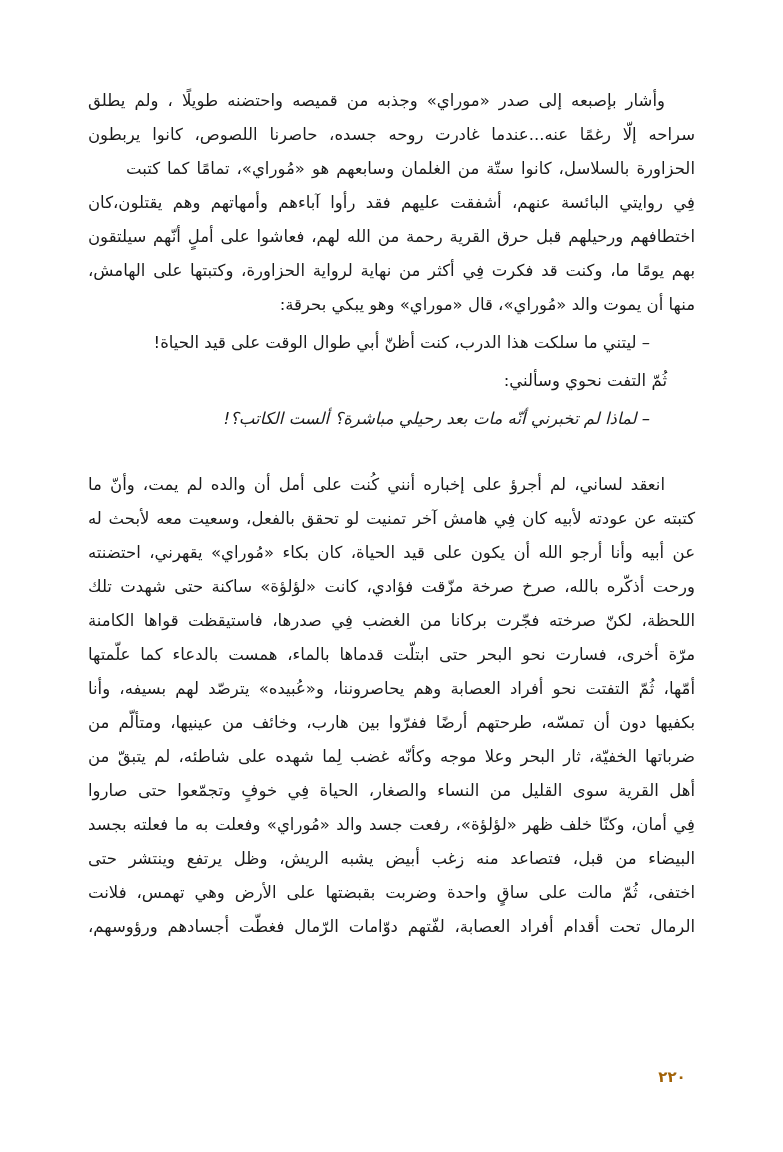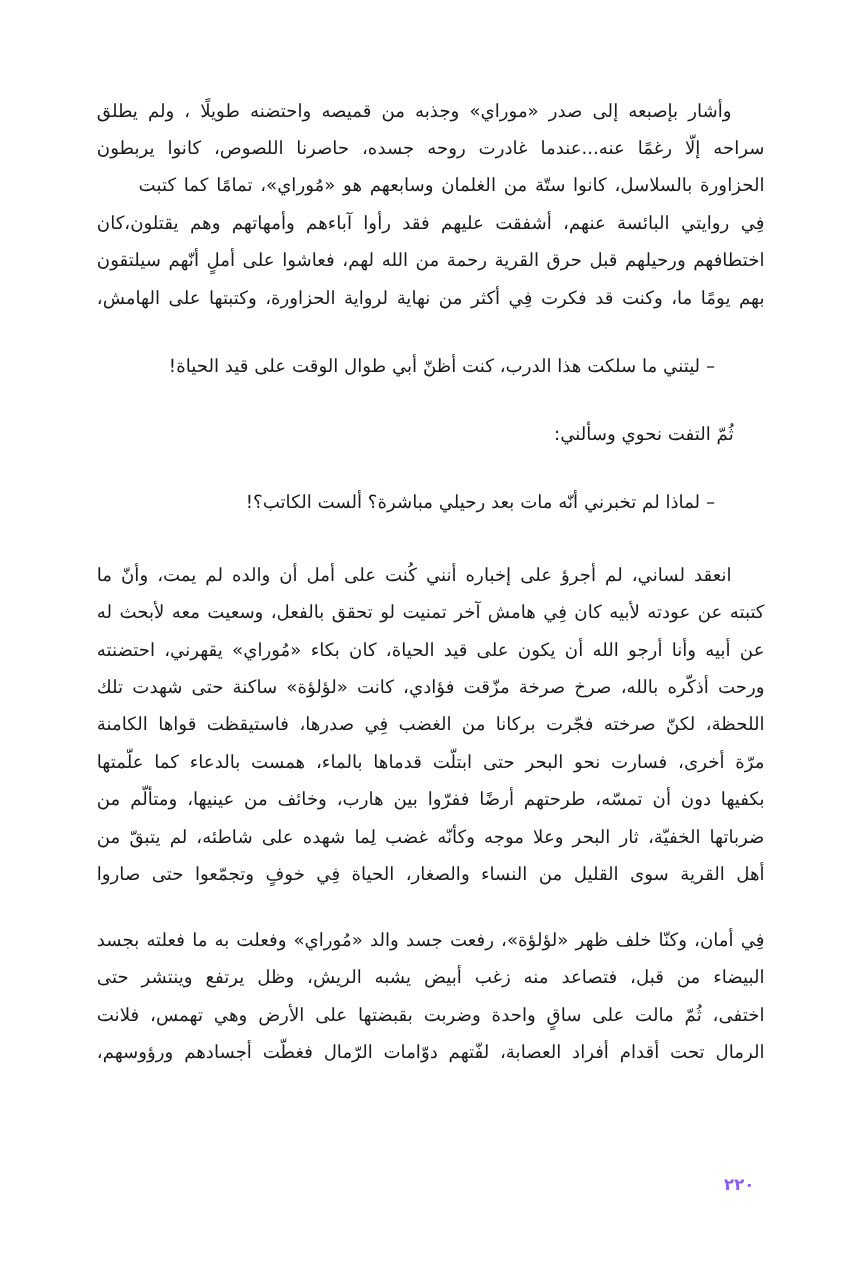--- a/index.html
+++ b/index.html
@@ -41,62 +41,64 @@
       padding-right: 30px;
     }
     .dialogue {
       padding-right: 45px;
       text-align-last: right;
     }
     .narr-short {
       padding-right: 28px;
       text-align-last: right;
     }
-    .gap-sm { margin-top: 28px; }
+    .gap-sm { margin-top: 4px; }
     .gap-md { margin-top: 14px; }
     .page-number {
       position: absolute;
       left: 652px;
       top: 1068px;
       width: 40px;
       text-align: center;
       direction: rtl;
       font-size: 15px;
       font-weight: bold;
       font-family: "DejaVu Sans", sans-serif;
-      color: #8b5cf6;
+      color: #a16207;
     }
   </style>
 </head>
 <body>
 
 <div class="page">
   <div class="indent-block">
     <span class="line indent-first" style="white-space: nowrap; display: block;">وأشار بإصبعه إلى صدر «موراي» وجذبه من قميصه واحتضنه طويلًا ، ولم يطلق</span>
     <span class="line" style="white-space: nowrap; display: block;">سراحه إلّا رغمًا عنه...عندما غادرت روحه جسده، حاصرنا اللصوص، كانوا يربطون</span>
     <span class="line" style="white-space: nowrap; display: block; margin-left: 38px;">الحزاورة بالسلاسل، كانوا ستّة من الغلمان وسابعهم هو «مُوراي»، تمامًا كما كتبت</span>
     <span class="line" style="white-space: nowrap; display: block;">فِي روايتي البائسة عنهم، أشفقت عليهم فقد رأوا آباءهم وأمهاتهم وهم يقتلون،كان</span>
     <span class="line" style="white-space: nowrap; display: block;">اختطافهم ورحيلهم قبل حرق القرية رحمة من الله لهم، فعاشوا على أملٍ أنّهم سيلتقون</span>
     <span class="line" style="white-space: nowrap; display: block;">بهم يومًا ما، وكنت قد فكرت فِي أكثر من نهاية لرواية الحزاورة، وكتبتها على الهامش،</span>
+    <span class="line last" style="white-space: nowrap; display: block;">منها أن يموت والد «مُوراي»، قال «موراي» وهو يبكي بحرقة:</span>
   </div>
 
   <span class="line dialogue gap-sm" style="white-space: nowrap; display: block;">– ليتني ما سلكت هذا الدرب، كنت أظنّ أبي طوال الوقت على قيد الحياة!</span>
   <span class="line narr-short gap-sm" style="white-space: nowrap; display: block;">ثُمّ التفت نحوي وسألني:</span>
-  <span class="line dialogue gap-sm" style="white-space: nowrap; display: block;">– لماذا لم تخبرني أنّه مات بعد رحيلي مباشرة؟ ألست الكاتب؟!</span>
+  <span class="line dialogue gap-sm" style="white-space: nowrap; display: block; font-style: italic;">– لماذا لم تخبرني أنّه مات بعد رحيلي مباشرة؟ ألست الكاتب؟!</span>
 
   <div class="gap-md">
     <span class="line indent-first" style="white-space: nowrap; display: block; margin-top: 32px;">انعقد لساني، لم أجرؤ على إخباره أنني كُنت على أمل أن والده لم يمت، وأنّ ما</span>
     <span class="line" style="white-space: nowrap; display: block;">كتبته عن عودته لأبيه كان فِي هامش آخر تمنيت لو تحقق بالفعل، وسعيت معه لأبحث له</span>
     <span class="line" style="white-space: nowrap; display: block;">عن أبيه وأنا أرجو الله أن يكون على قيد الحياة، كان بكاء «مُوراي» يقهرني، احتضنته</span>
     <span class="line" style="white-space: nowrap; display: block;">ورحت أذكّره بالله، صرخ صرخة مزّقت فؤادي، كانت «لؤلؤة» ساكنة حتى شهدت تلك</span>
     <span class="line" style="white-space: nowrap; display: block;">اللحظة، لكنّ صرخته فجّرت بركانا من الغضب فِي صدرها، فاستيقظت قواها الكامنة</span>
     <span class="line" style="white-space: nowrap; display: block;">مرّة أخرى، فسارت نحو البحر حتى ابتلّت قدماها بالماء، همست بالدعاء كما علّمتها</span>
+    <span class="line" style="white-space: nowrap; display: block;">أمّها، ثُمّ التفتت نحو أفراد العصابة وهم يحاصروننا، و«عُبيده» يترصّد لهم بسيفه، وأنا</span>
     <span class="line" style="white-space: nowrap; display: block;">بكفيها دون أن تمسّه، طرحتهم أرضًا ففرّوا بين هارب، وخائف من عينيها، ومتألّم من</span>
     <span class="line" style="white-space: nowrap; display: block;">ضرباتها الخفيّة، ثار البحر وعلا موجه وكأنّه غضب لِما شهده على شاطئه، لم يتبقّ من</span>
     <span class="line" style="white-space: nowrap; display: block;">أهل القرية سوى القليل من النساء والصغار، الحياة فِي خوفٍ وتجمّعوا حتى صاروا</span>
-    <span class="line" style="white-space: nowrap; display: block; margin-top: 26px;">فِي أمان، وكنّا خلف ظهر «لؤلؤة»، رفعت جسد والد «مُوراي» وفعلت به ما فعلته بجسد</span>
+    <span class="line" style="white-space: nowrap; display: block;">فِي أمان، وكنّا خلف ظهر «لؤلؤة»، رفعت جسد والد «مُوراي» وفعلت به ما فعلته بجسد</span>
     <span class="line" style="white-space: nowrap; display: block;">البيضاء من قبل، فتصاعد منه زغب أبيض يشبه الريش، وظل يرتفع وينتشر حتى</span>
     <span class="line" style="white-space: nowrap; display: block;">اختفى، ثُمّ مالت على ساقٍ واحدة وضربت بقبضتها على الأرض وهي تهمس، فلانت</span>
     <span class="line" style="white-space: nowrap; display: block;">الرمال تحت أقدام أفراد العصابة، لفّتهم دوّامات الرّمال فغطّت أجسادهم ورؤوسهم،</span>
   </div>
 </div>
 
 <div class="page-number">٢٢٠</div>
 
 </body></html>

